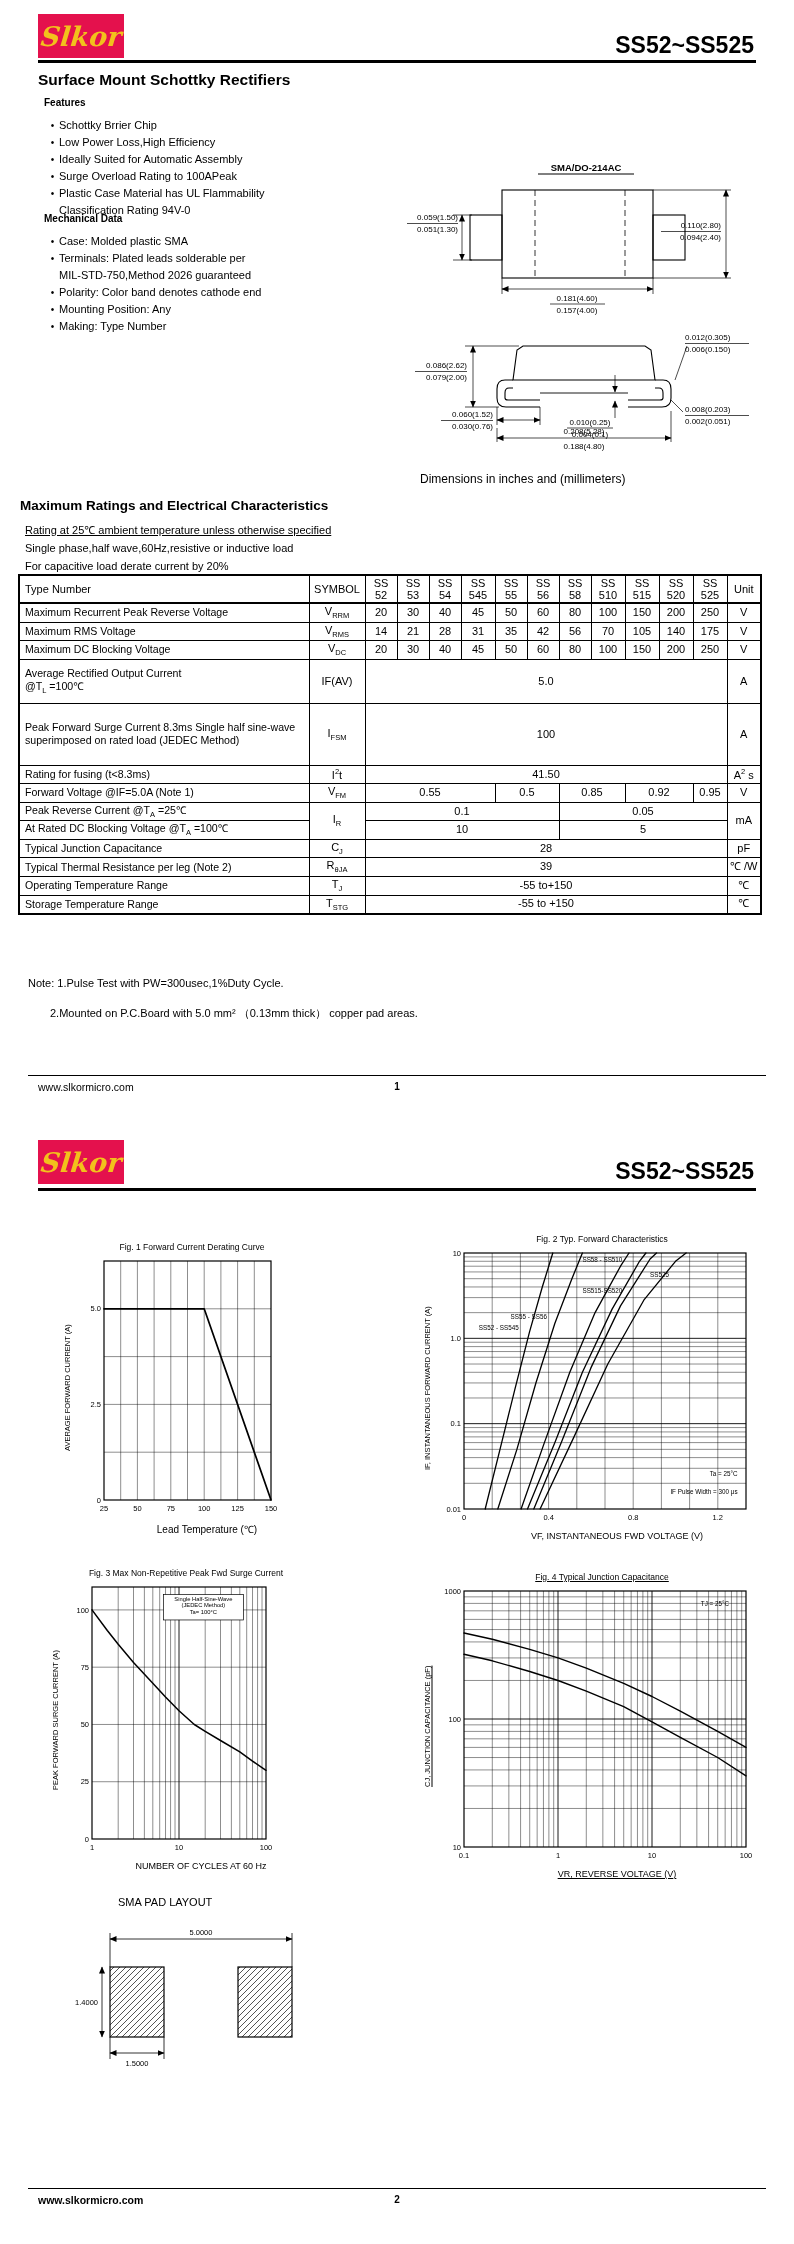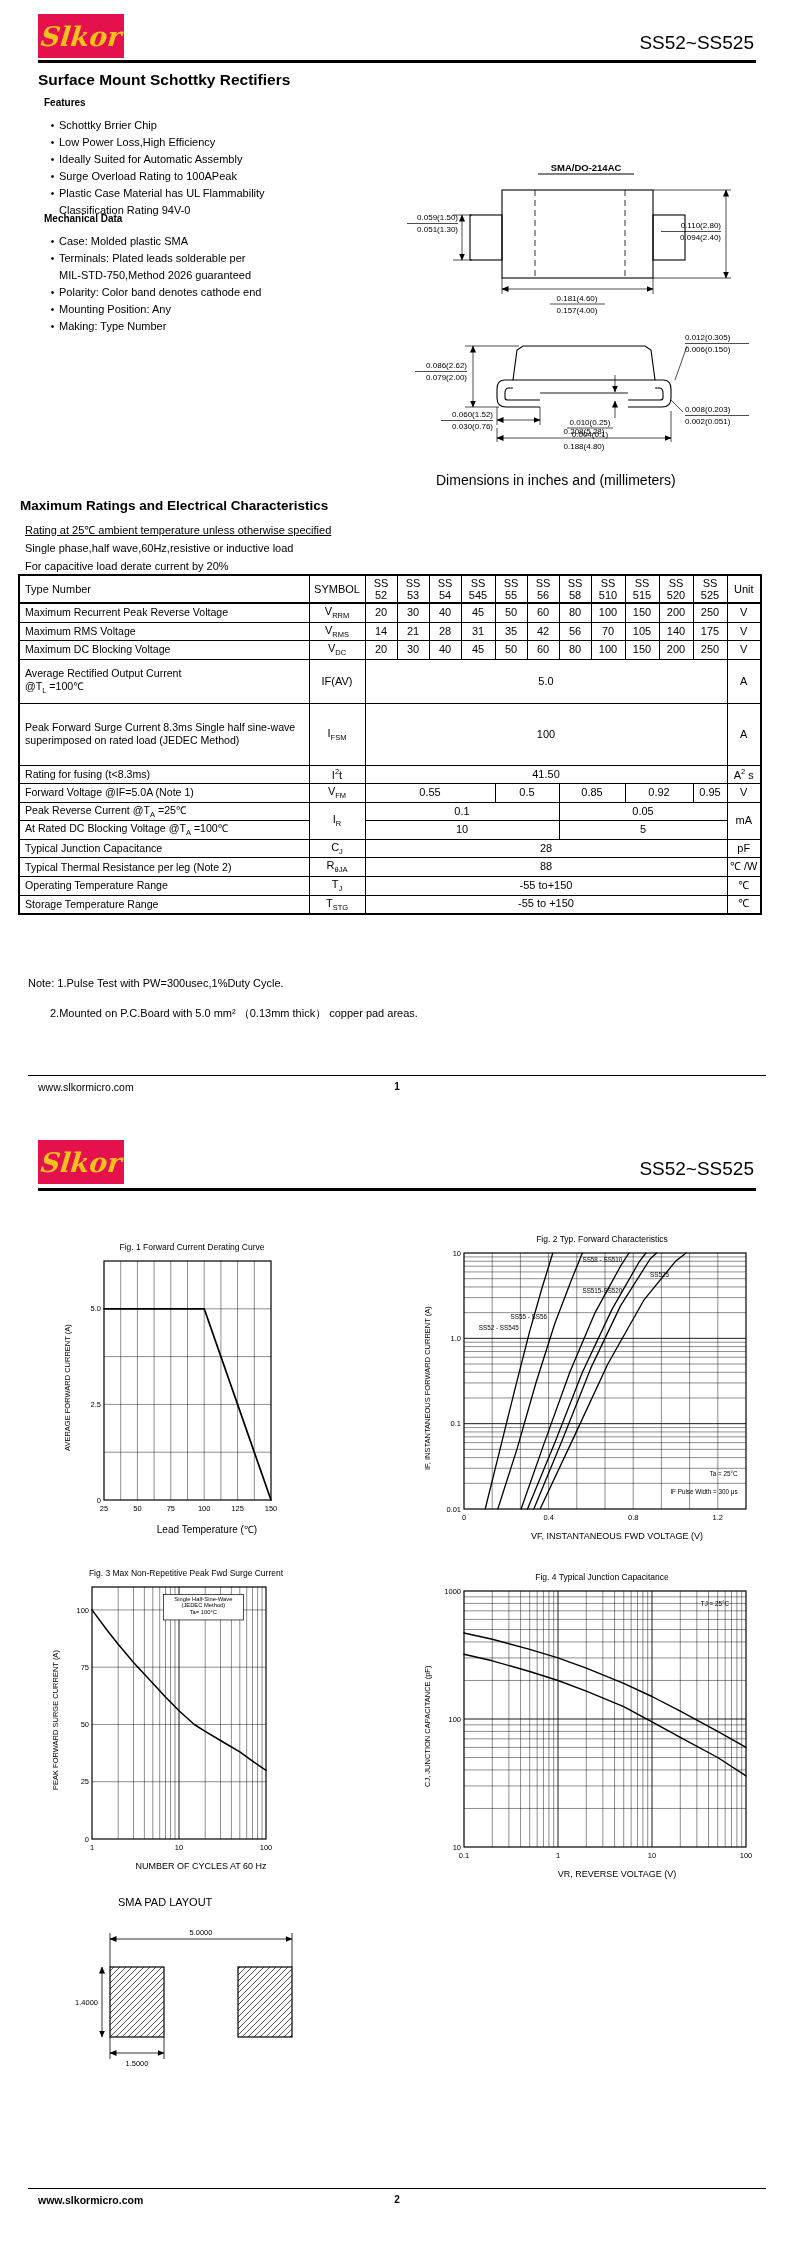--- a/index.html
+++ b/index.html
@@ -2,21 +2,21 @@
 <html><head>
 <meta charset="utf-8">
 <style>
   html,body{margin:0;padding:0;}
   body{width:794px;height:2244px;position:relative;background:#fff;color:#000;
        font-family:"Liberation Sans",sans-serif;}
   .abs{position:absolute;}
   
   .logo{width:86px;height:44px;display:flex;align-items:center;justify-content:center;}
   .logo span{font-family:"DejaVu Serif",serif;font-style:italic;font-weight:bold;font-size:27px;transform:skewX(-6deg);}
-  .part{font-size:19px;font-weight:normal;}
+  .part{font-size:23px;font-weight:bold;}
   .rule{height:3px;background:#000;left:38px;width:718px;}
   .doc-title{font-size:15.5px;font-weight:bold;}
   .h2{font-size:10px;font-weight:bold;}
   .h2b{font-size:13.5px;font-weight:bold;}
   
   .blist{width:310px;font-size:11px;}
   .li{display:flex;line-height:17px;}
   .li .dot{width:13px;text-align:center;flex:0 0 13px;font-size:10px;}
   .li.cont .dot{visibility:hidden;}
   .cond{font-size:11px;line-height:18px;}
@@ -33,21 +33,21 @@
   .site{font-size:10.5px;}
   .pageno{left:0;width:794px;text-align:center;font-size:10px;font-weight:bold;}
   
   .fig{position:absolute;}
   .fig-title{text-align:center;font-size:8.5px;margin-bottom:3px;padding-left:14px;}
   .fig-wrap{display:flex;align-items:stretch;}
   .fig-ylabel{writing-mode:vertical-rl;transform:rotate(180deg);font-size:7.5px;
               display:flex;align-items:center;justify-content:center;width:14px;}
   .fig-xlabel{text-align:center;font-size:9px;margin-top:2px;padding-left:44px;}
   svg text{font-family:"Liberation Sans",sans-serif;fill:#000;}
-  .cap{font-size:14px;margin-left:16px;}
+  .cap{font-size:12px;}
   .padtitle{font-size:11px;}
 </style>
 </head>
 <body>
 
 <div class="abs logo" style="left: 38px; top: 14px; background: rgb(228, 17, 77);" id="logo1">
   <span style="color: rgb(242, 193, 28);">Slkor</span>
 </div>
 <div class="abs part" style="right:40px;top:32px;">SS52~SS525</div>
 <div class="abs rule" style="top:60px;"></div>
@@ -321,21 +321,21 @@
       </tr>
       <tr>
         <td class="lbl">Typical Junction Capacitance</td>
         <td class="sym">C<sub>J</sub></td>
         <td class="val" colspan="11">28</td>
         <td class="unit">pF</td>
       </tr>
       <tr>
         <td class="lbl">Typical Thermal Resistance per leg (Note 2)</td>
         <td class="sym">R<sub>θJA</sub></td>
-        <td class="val" colspan="11">88</td>
+        <td class="val" colspan="11">39</td>
         <td class="unit">℃ /W</td>
       </tr>
       <tr>
         <td class="lbl">Operating Temperature Range</td>
         <td class="sym">T<sub>J</sub></td>
         <td class="val" colspan="11">-55 to+150</td>
         <td class="unit">℃</td>
       </tr>
       <tr>
         <td class="lbl">Storage Temperature Range</td>
@@ -500,21 +500,21 @@
         <polyline points="30.0,28.9 45.3,49.5 56.2,63.3 71.5,81.6 90.8,102.2 103.5,116.0 117.0,129.7 132.3,143.5 143.2,150.3 158.5,159.5 177.8,170.9 190.5,180.1 204.0,189.3" fill="none" stroke="#000" stroke-width="1.5" stroke-linejoin="round" stroke-linecap="round"></polyline>
         <rect x="101.36000000000001" y="13.559999999999999" width="80" height="25.4" fill="#fff" stroke="#000" stroke-width="0.7"></rect>
         <text x="141.36" y="19.56" text-anchor="middle" font-size="5.8">Single Half-Sine-Wave</text>
         <text x="141.36" y="26.36" text-anchor="middle" font-size="5.8">(JEDEC Method)</text>
         <text x="141.36" y="33.16" text-anchor="middle" font-size="5.8">Ta= 100°C</text>
       </svg>
   </div>
   <div class="fig-xlabel">NUMBER OF CYCLES AT 60 Hz</div>
 </div>
 
-<div class="fig" style="left:420px;top:1572px;width:350px;">
+<div class="fig" style="left:420px;top:1572px;width:350px;text-decoration:underline;">
   <div class="fig-title">Fig. 4  Typical Junction Capacitance</div>
   <div class="fig-wrap">
     <div class="fig-ylabel">CJ, JUNCTION CAPACITANCE (pF)</div>
     <svg viewBox="0 0 320 282" width="320" height="282">
         <line x1="58.29681959241424" y1="6" x2="58.29681959241424" y2="262" stroke="#000" stroke-width="0.45"></line>
         <line x1="74.84939794364827" y1="6" x2="74.84939794364827" y2="262" stroke="#000" stroke-width="0.45"></line>
         <line x1="86.59363918482846" y1="6" x2="86.59363918482846" y2="262" stroke="#000" stroke-width="0.45"></line>
         <line x1="95.70318040758576" y1="6" x2="95.70318040758576" y2="262" stroke="#000" stroke-width="0.45"></line>
         <line x1="103.14621753606251" y1="6" x2="103.14621753606251" y2="262" stroke="#000" stroke-width="0.45"></line>
         <line x1="109.43921576134015" y1="6" x2="109.43921576134015" y2="262" stroke="#000" stroke-width="0.45"></line>

